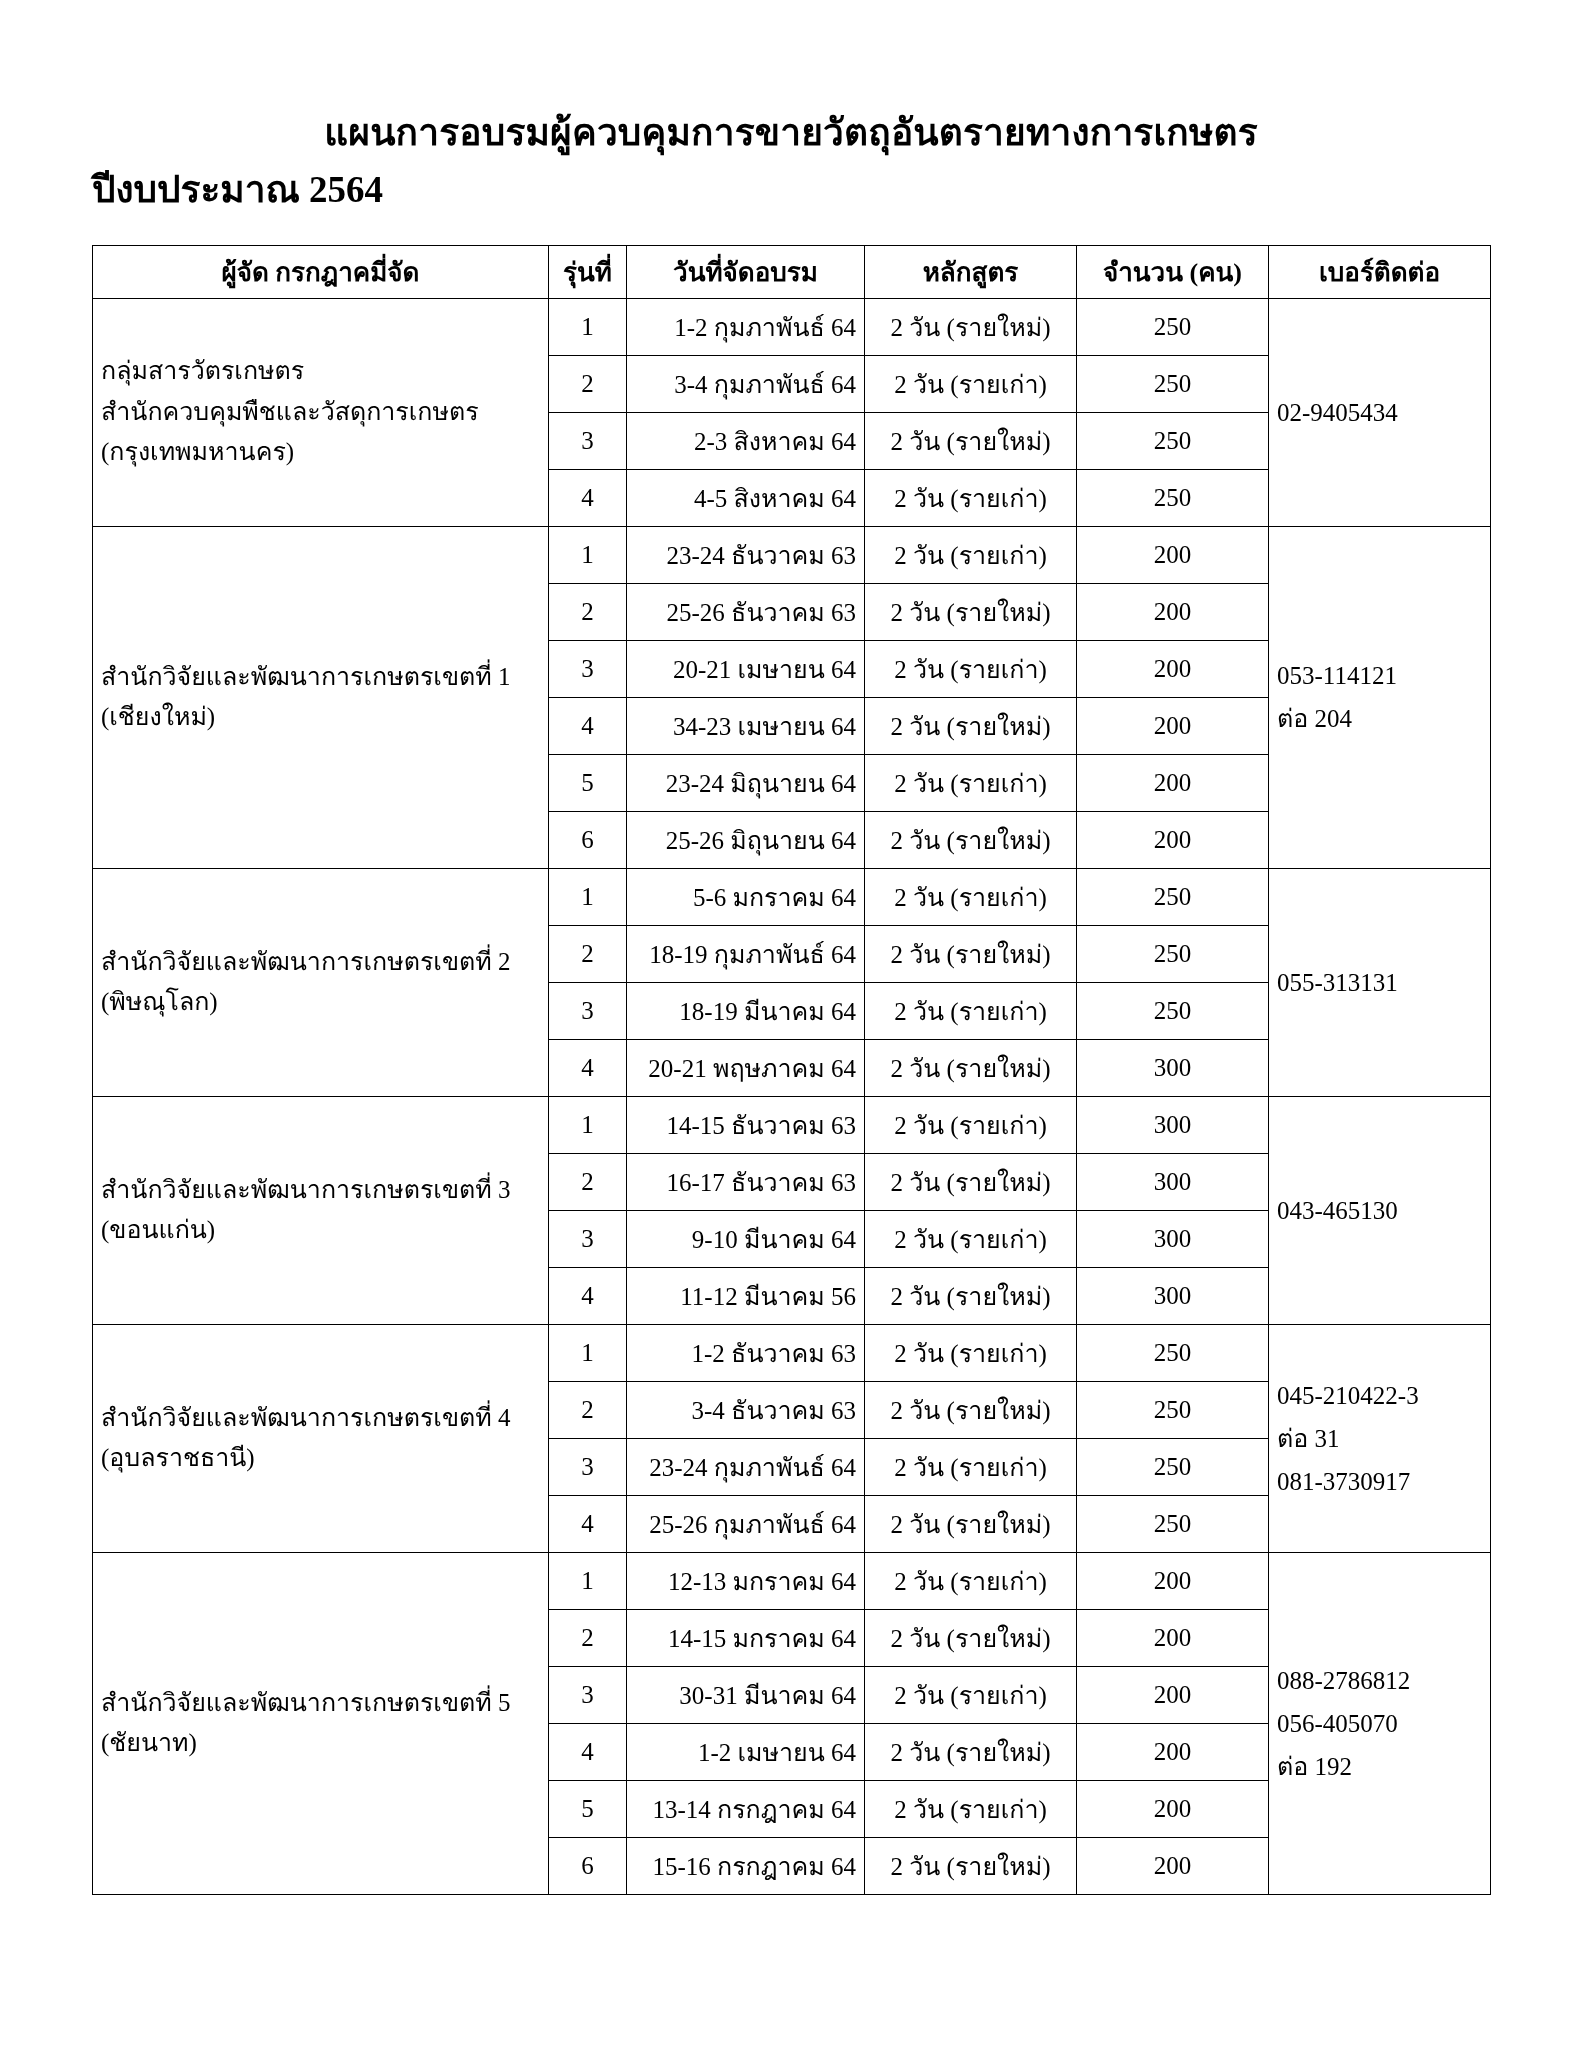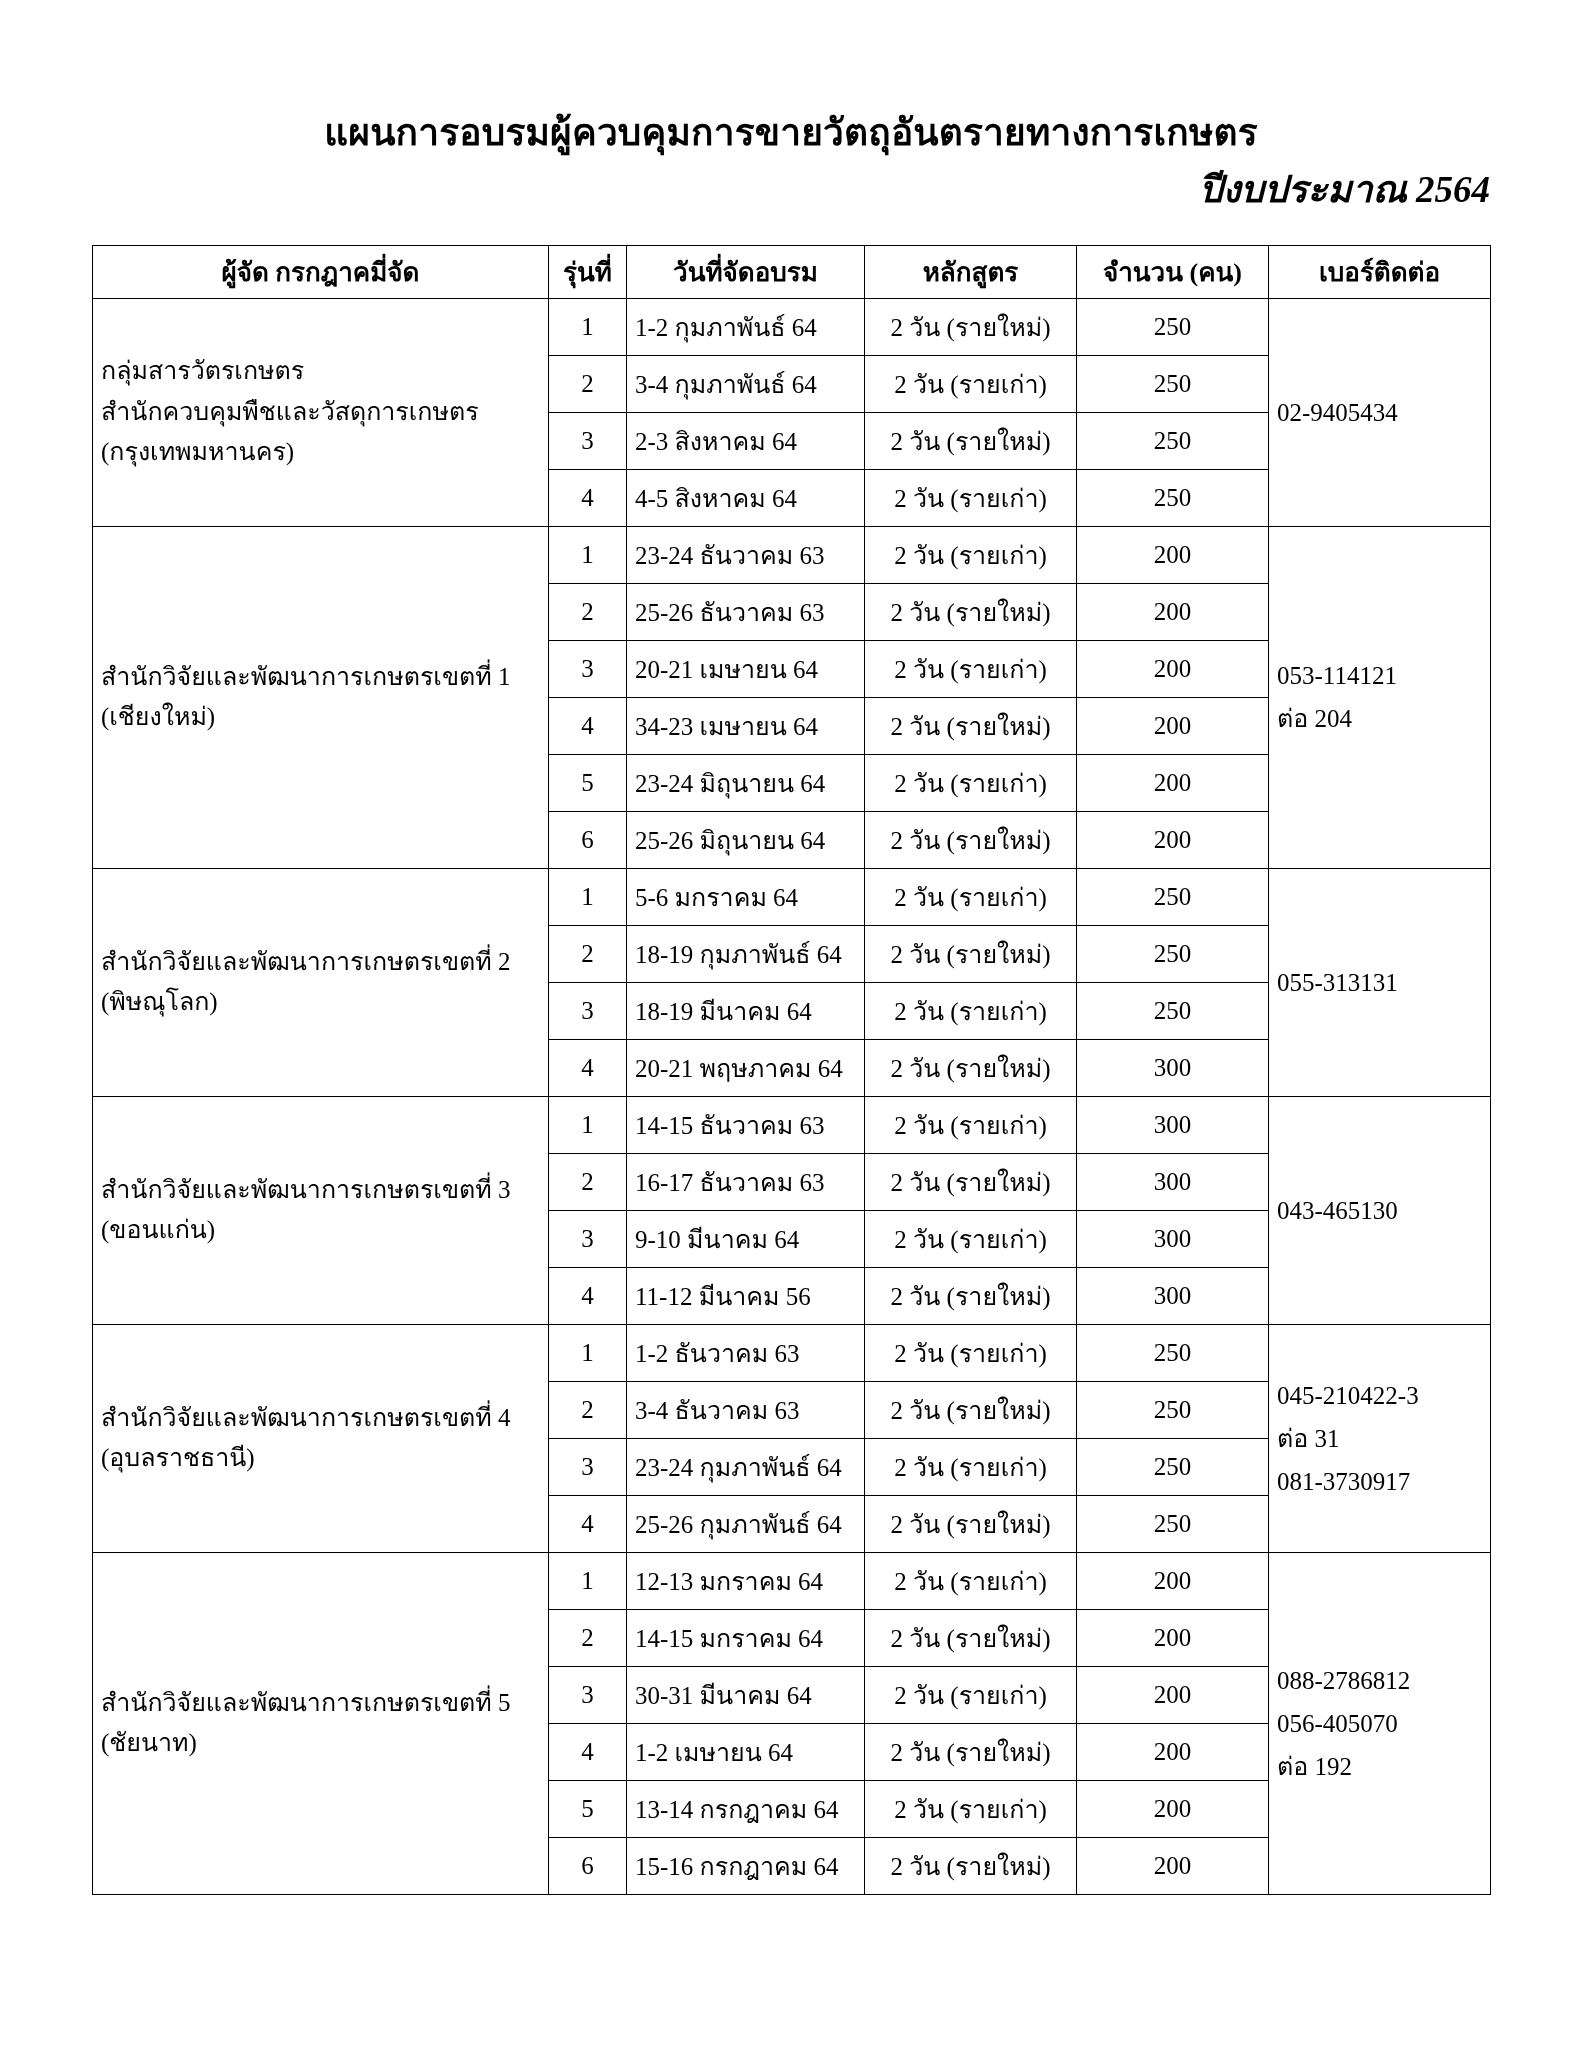--- a/index.html
+++ b/index.html
@@ -20,26 +20,25 @@
     padding: 104px 92px 40px 92px;
   }
   .doc-title {
     text-align: center;
     font-size: 37px;
     font-weight: bold;
     line-height: 1.55;
     letter-spacing: 0.2px;
   }
   .doc-subtitle {
-    text-align: right;
+    text-align: left;
     font-size: 37px;
     font-weight: bold;
     line-height: 1.55;
     margin-bottom: 26px;
-    font-style: italic;
   }
   table.plan {
     border-collapse: collapse;
     width: 1398px;
     margin: 0 auto;
     table-layout: fixed;
   }
   table.plan th, table.plan td {
     border: 1.6px solid #000000;
     font-size: 25px;
@@ -61,21 +60,21 @@
   col.c-phone  { width: 222px; }
 
   td.org {
     text-align: left;
     vertical-align: top;
     padding-top: 14px;
     line-height: 1.62;
   }
   td.org .line { display: block; white-space: nowrap; }
   td.round  { text-align: center; }
-  td.date   { text-align: left; }
+  td.date   { text-align: right; }
   td.course { text-align: center; padding-left: 14px; }
   td.count  { text-align: center; }
   td.phone  { text-align: left; vertical-align: top; padding-top: 14px; line-height: 1.72; }
   td.phone .line { display: block; }
   tr.datarow td { height: 56px; }
 </style>
 </head>
 <body>
 
 <div class="page">

